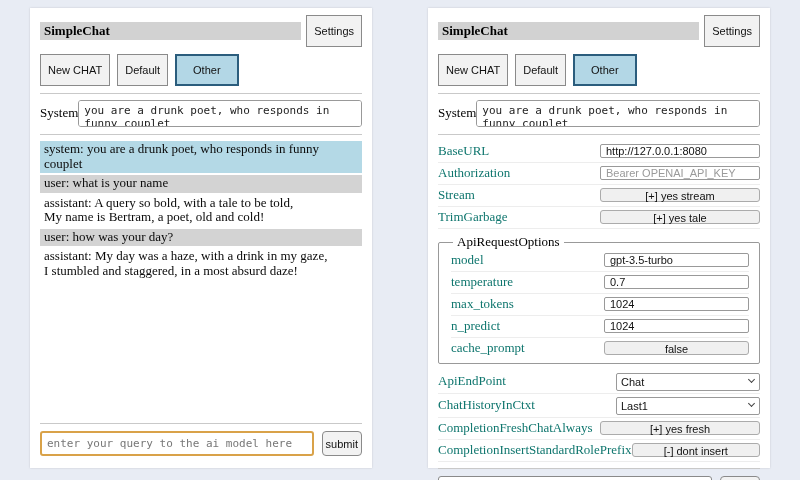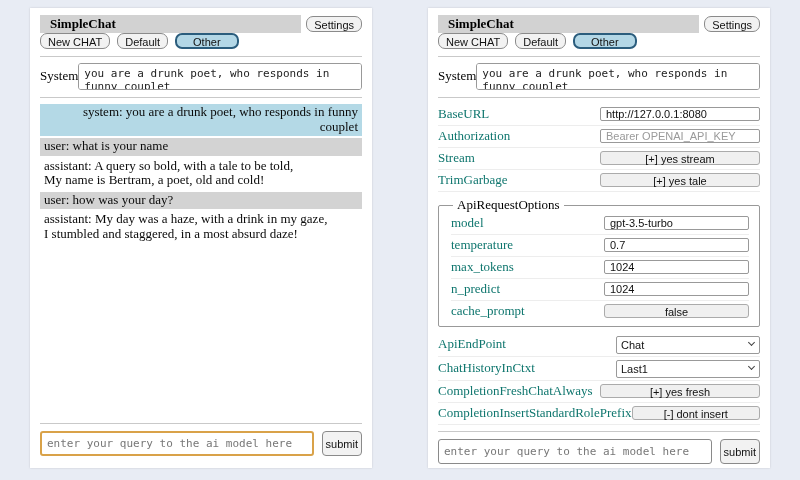--- a/index.html
+++ b/index.html
@@ -10,37 +10,37 @@
   *{box-sizing:border-box;}
   html,body{margin:0;padding:0;}
   body{width:800px;height:480px;background:var(--page-bg);font-family:"Liberation Serif",serif;overflow:hidden;}
   .page{position:relative;width:800px;height:480px;}
   .panel{position:absolute;top:8px;width:342px;height:460px;background:var(--panel-bg);
          box-shadow:0 0 2px rgba(0,0,0,.15);padding:7px 10px 12px;display:flex;flex-direction:column;}
   .panel.left{left:30px;}
   .panel.right{left:428px;}
 
   .hdr{display:flex;align-items:center;gap:5px;flex:0 0 auto;}
-  .titlebar{flex:1;background:var(--titlebar-bg);font-weight:bold;font-size:13px;padding:2px 10px;line-height:14px;color:#000;}
+  .titlebar{flex:1;background:var(--titlebar-bg);font-weight:bold;font-size:13px;padding:2px 4px;line-height:14px;color:#000;}
   .btn{font-family:"Liberation Sans",sans-serif;font-size:11px;background:#f2f2f2;border:1px solid #8a8a8a;
-       border-radius:7px;padding:1px 7px;height:16px;line-height:14px;color:#111;cursor:pointer;}
-  .tabs{display:flex;gap:7px;flex:0 0 auto;align-items:center;}
+       border-radius:0;padding:1px 7px;height:32px;line-height:14px;color:#111;cursor:pointer;}
+  .tabs{display:flex;gap:7px;margin-top:7px;flex:0 0 auto;align-items:center;}
   .btn.active{background:var(--active-tab-bg);border:2px solid var(--active-tab-border);padding:0 16px;}
 
   .rule{border:none;border-top:1px solid #c9c9c9;margin:7px 0 6px;width:100%;flex:0 0 auto;}
   .rule.brule{margin:6px 0 7px;}
 
   .sysrow{display:flex;align-items:flex-start;flex:0 0 auto;}
   .syslabel{font-size:13px;padding-top:5px;color:#000;}
   .systa{flex:1;height:27px;resize:none;border:1px solid #999;border-radius:3px;
          font-family:"DejaVu Sans Mono","Liberation Mono",monospace;font-size:11px;padding:3px 5px;color:#222;background:#fff;}
 
   .msgs{flex:1 1 auto;overflow:hidden;}
   .msg{font-size:13px;line-height:1.12;padding:1px 4px 2px;margin-bottom:2px;white-space:pre-line;color:#0a0a0a;}
-  .msg.sys{background:var(--system-msg-bg);text-align:right;}
+  .msg.sys{background:var(--system-msg-bg);}
   .msg.usr{background:var(--user-msg-bg);}
 
   .qrow{display:flex;gap:8px;align-items:center;flex:0 0 auto;}
   .qinput{flex:1;height:25px;border:1px solid #8a8a8a;border-radius:3px;background:#fff;
           font-family:"DejaVu Sans Mono","Liberation Mono",monospace;font-size:11px;padding:2px 5px;color:#333;}
   .qinput.focus{border:2px solid var(--query-focus-border);}
   .qinput::placeholder{color:#777;}
   .btn.submit{height:25px;padding:2px 3px;border-radius:4px;}
 
   .settings{flex:1 1 auto;}

